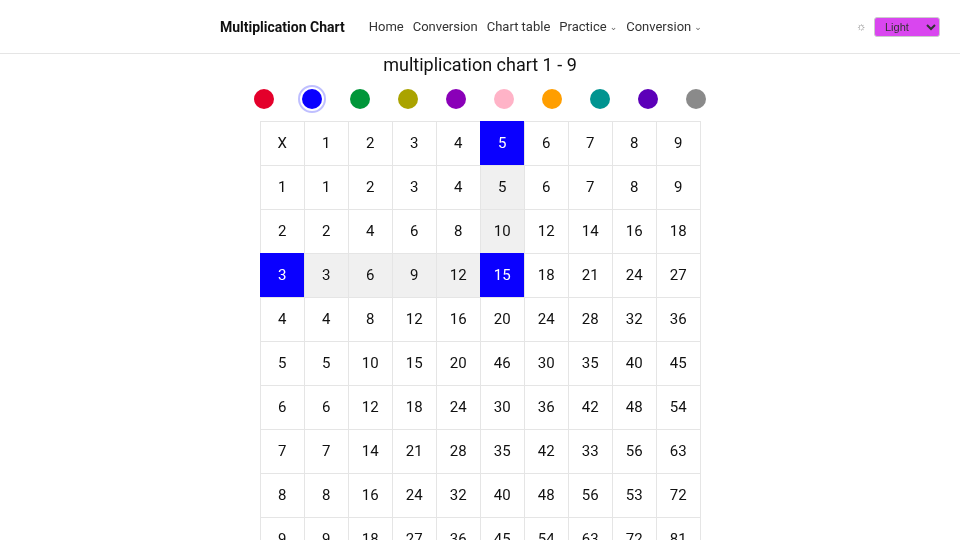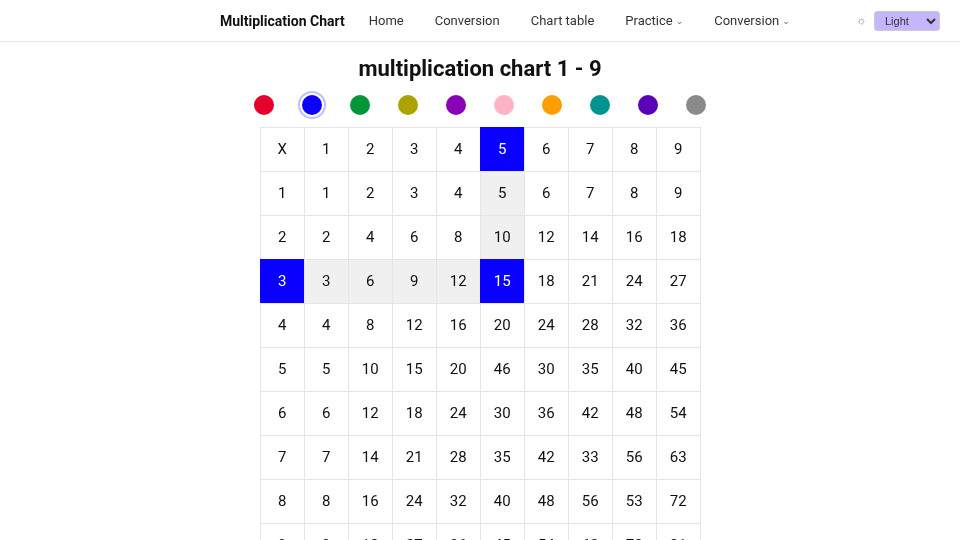--- a/index.html
+++ b/index.html
@@ -7,31 +7,31 @@
     font-family: -apple-system, BlinkMacSystemFont, "Segoe UI", Roboto, Helvetica, Arial, sans-serif;
     background: #fff;
     color: #111;
     width: 960px;
     height: 540px;
     overflow: hidden;
   }
   header {
     display: flex;
     align-items: center;
-    height: 42px;
+    height: 54px;
     padding: 0 20px 0 220px;
     border-bottom: 1px solid #e5e5e5;
     font-size: 13px;
   }
   .brand {
     font-weight: 700;
     font-size: 14px;
     margin-right: 24px;
   }
-  nav { display: flex; gap: 31px; flex: 1; }
+  nav { display: flex; gap: 9px; flex: 1; }
   .nav-item {
     color: #333;
     cursor: pointer;
     display: flex;
     align-items: center;
     gap: 3px;
   }
   .chev {
     display: inline-block;
     font-size: 9px;
@@ -39,30 +39,29 @@
   }
   .theme-area { display: flex; align-items: center; gap: 6px; }
   .sun {
     width: 12px; height: 12px; display: inline-block;
     color: #888; font-size: 11px; line-height: 12px;
   }
   select.theme {
     font-size: 11px;
     padding: 2px 14px 2px 6px;
     border: 1px solid #ccc;
-    background: #c4b5fd;
+    background: #d946ef;
     border-radius: 3px;
     color: #333;
   }
 
   h1.title {
     text-align: center;
-    font-size: 22px;
-    font-weight: 700;
-    margin-top: 14px;
+    font-size: 18px;
+    font-weight: 400;
   }
 
   .swatches {
     display: flex;
     justify-content: center;
     gap: 28px;
     margin: 14px 0 12px;
   }
   .swatch {
     width: 20px; height: 20px; border-radius: 50%;

